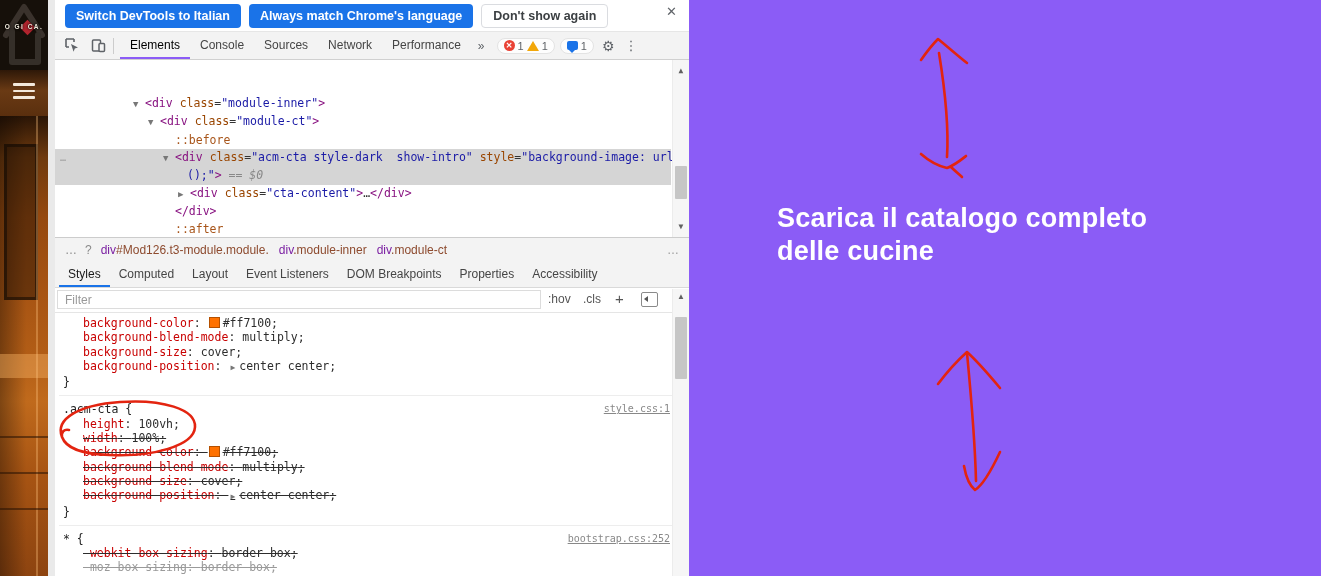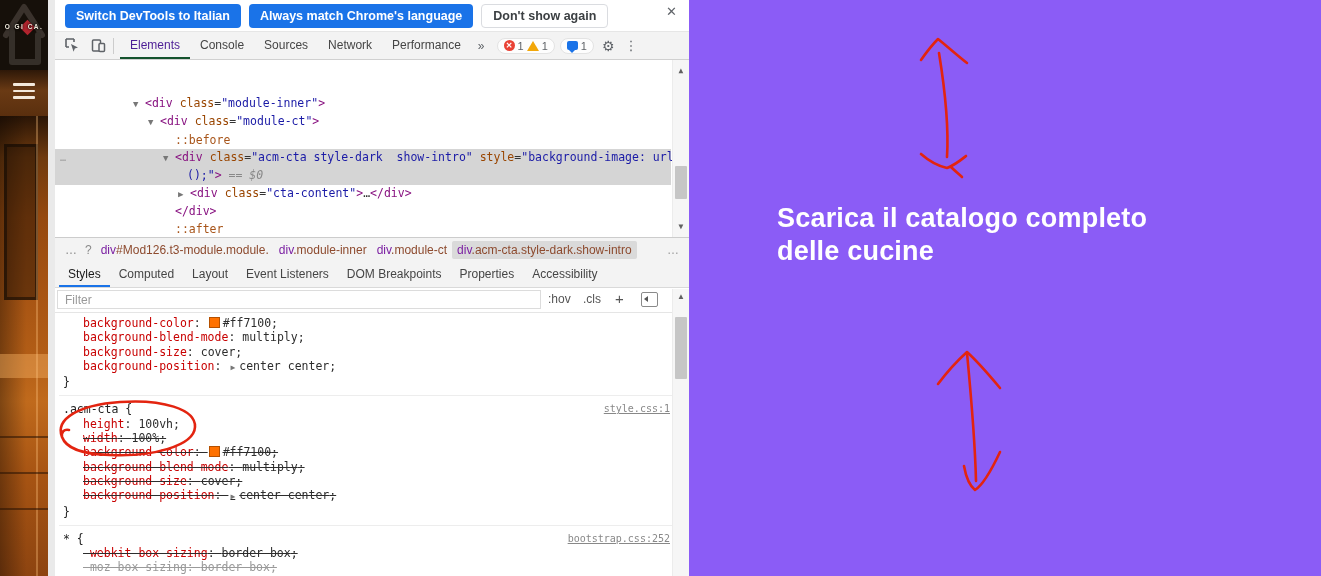--- a/index.html
+++ b/index.html
@@ -35,21 +35,21 @@
             padding:5px 11px;cursor:pointer;font-family:inherit;}
   .btn-white{background:#fff;color:#3c4043;font-weight:bold;font-size:12.5px;border:1px solid #dadce0;border-radius:4px;
              padding:4px 11px;cursor:pointer;font-family:inherit;}
   .infobar-close{position:absolute;right:8px;top:2px;color:#5f6368;font-size:13px;cursor:pointer;padding:2px 4px;}
 
   .toolbar{position:absolute;left:0;top:32px;width:634px;height:28px;background:#f3f3f3;border-bottom:1px solid #d0d0d0;
            display:flex;align-items:center;box-sizing:border-box;}
   .ticon{width:18px;height:18px;margin-left:8px;display:flex;align-items:center;justify-content:center;cursor:pointer;}
   .tsep{width:1px;height:16px;background:#ccc;margin:0 6px;}
   .tab{padding:0 10px;height:27px;line-height:27px;color:#454545;cursor:pointer;box-sizing:border-box;}
-  .tab.sel{color:#4c1d95;border-bottom:2px solid #14532d;}
+  .tab.sel{color:#000000;border-bottom:2px solid #8b5cf6;}
   .overflow{color:#5f6368;padding:0 7px;cursor:pointer;font-size:12px;}
   .pill{display:flex;align-items:center;gap:3px;border:1px solid #e3e3e3;background:#fdfdfd;border-radius:8px;
         padding:1px 6px;margin-left:5px;cursor:pointer;}
   .err-ic{display:inline-block;width:11px;height:11px;border-radius:50%;background:#e94235;color:#fff;font-size:8px;
           line-height:11px;text-align:center;font-weight:bold;}
   .warn-ic{display:inline-block;width:0;height:0;border-left:6px solid transparent;border-right:6px solid transparent;
            border-bottom:10px solid #f2a70a;position:relative;}
   .msg-ic{display:inline-block;width:11px;height:9px;background:#1a73e8;border-radius:2px;position:relative;}
   .msg-ic:after{content:"";position:absolute;left:2px;bottom:-3px;border-left:3px solid transparent;
                 border-right:3px solid transparent;border-top:3px solid #1a73e8;}
@@ -213,21 +213,20 @@
         <span class="sthumb" style="top:106px;height:33px;"></span>
       </div>
     </div>
 
     <div class="crumbs" id="crumbs">
         <span class="crumb-dim">…</span>
         <span class="crumb-dim">?</span>
         <span class="crumb"><span class="bc-tag">div</span><span class="bc-rest">#Mod126.t3-module.module.</span></span>
         <span class="crumb"><span class="bc-tag">div</span><span class="bc-rest">.module-inner</span></span>
         <span class="crumb"><span class="bc-tag">div</span><span class="bc-rest">.module-ct</span></span>
-        <span class="crumb active"><span class="bc-tag">div</span><span class="bc-rest">.acm-cta.style-dark.show-intro</span></span>
         <span class="crumb-trail">…</span>
       </div>
 
     <div class="sidetabs" id="side-tabs">
         <span class="stab sel">Styles</span>
         <span class="stab">Computed</span>
         <span class="stab">Layout</span>
         <span class="stab">Event Listeners</span>
         <span class="stab">DOM Breakpoints</span>
         <span class="stab">Properties</span>

